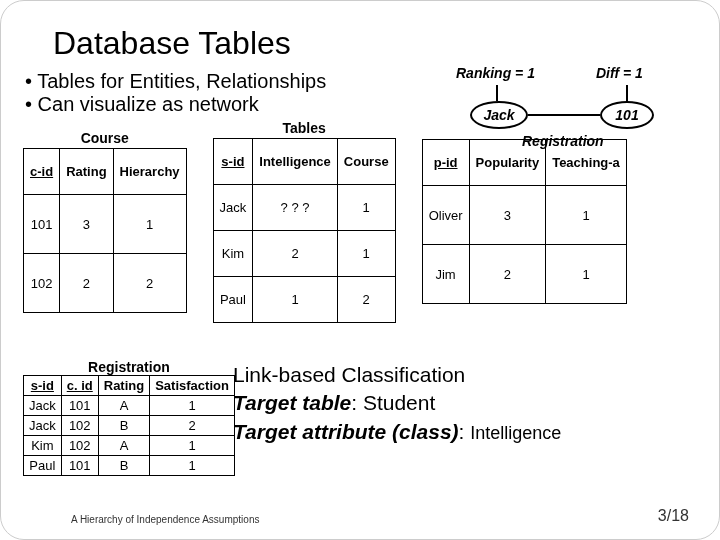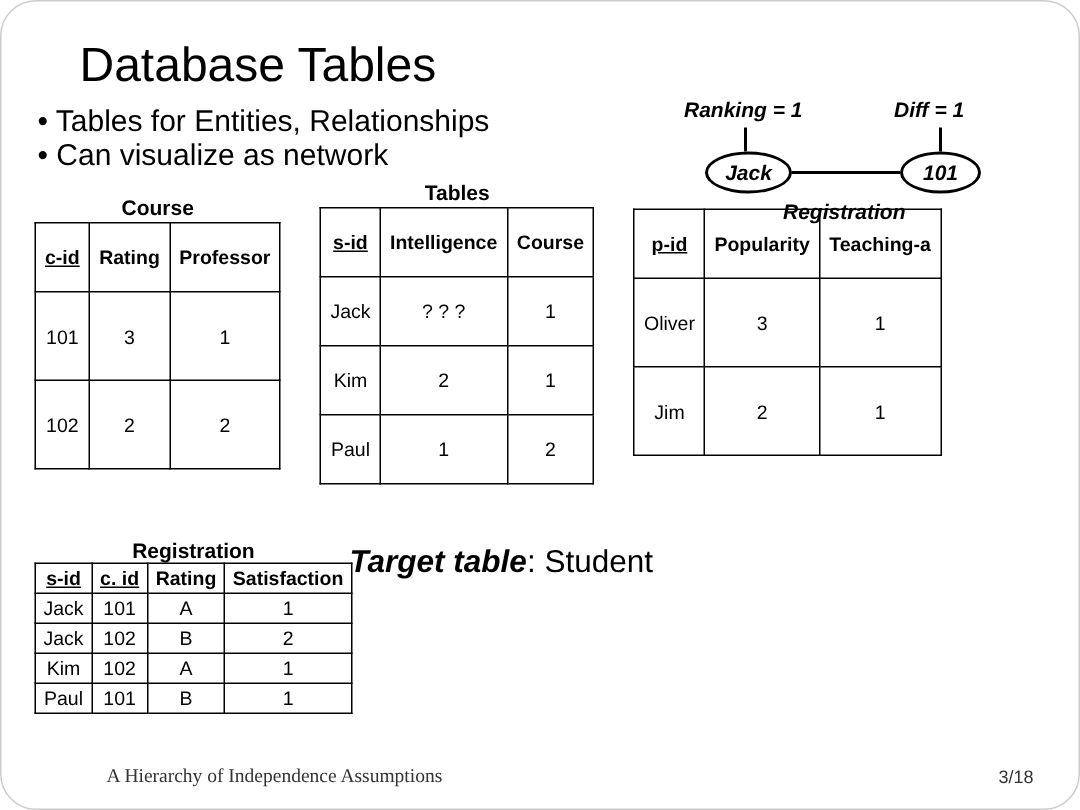--- a/index.html
+++ b/index.html
@@ -82,29 +82,28 @@
     top: 360px;
     font-size: 21px;
     line-height: 1.35;
   }
   .body-text .sm { font-size: 18px; }
   .i { font-style: italic; font-weight: bold; }
   .footer1 {
     position: absolute;
     left: 70px;
     bottom: 14px;
-    font-size: 13px;
+    font-size: 10px;
     color: #333;
-    font-family: Liberation Serif, serif;
   }
   .footer2 {
     position: absolute;
     right: 30px;
     bottom: 14px;
-    font-size: 12px;
+    font-size: 16px;
     color: #333;
   }
   .connect {
     position: absolute;
     background: #000;
   }
 </style>
 </head>
 <body>
 
@@ -130,21 +129,21 @@
 
   <div class="floor-tables">
 
     <div>
       <div class="tbl-title">Course</div>
       <table>
         <tbody>
             <tr>
           <th class="u">c-id</th>
           <th>Rating</th>
-          <th>Professor</th>
+          <th>Hierarchy</th>
         </tr>
         <tr>
           <td style="height:28px">101</td>
           <td>3</td>
           <td>1</td>
         </tr>
         <tr>
           <td style="height:28px">102</td>
           <td>2</td>
           <td>2</td>
@@ -237,21 +236,25 @@
         <td>Paul</td>
         <td>101</td>
         <td>B</td>
         <td>1</td>
       </tr>
     </tbody>
       </table>
   </div>
 
   <div class="body-text">
+    <div>Link-based Classification</div>
     <div>
       <span class="i">Target table</span><span>: Student</span>
+    </div>
+    <div>
+      <span class="i">Target attribute (class)</span><span>: </span><span class="sm">Intelligence</span>
     </div>
   </div>
 
   <div class="footer1">A Hierarchy of Independence Assumptions</div>
   <div class="footer2">3/18</div>
 
 </div>
 
 </body></html>

